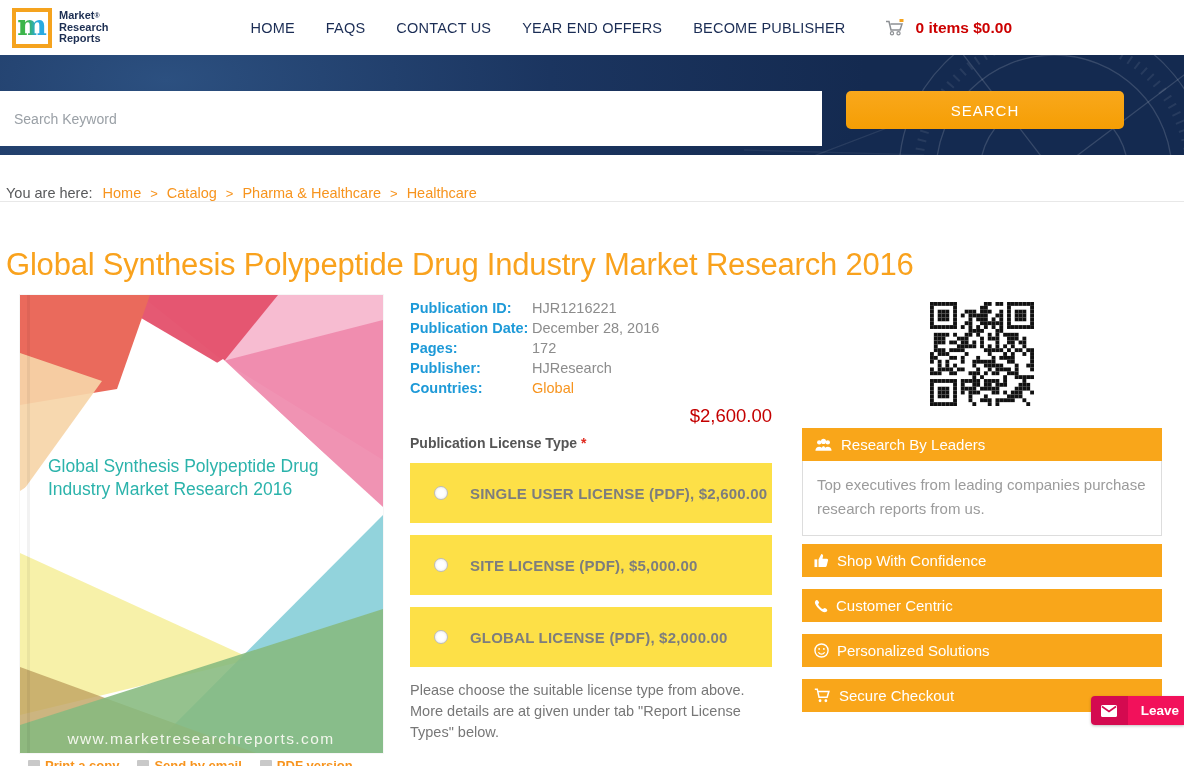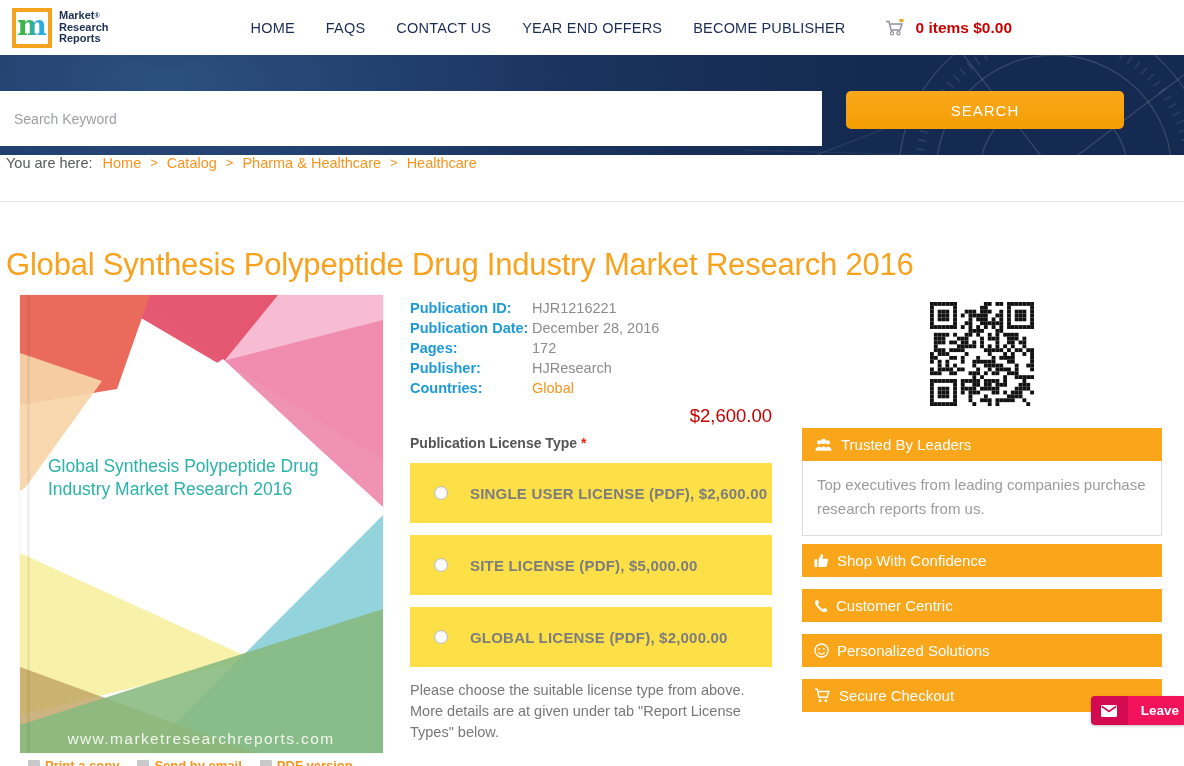--- a/index.html
+++ b/index.html
@@ -28,21 +28,21 @@
     background:radial-gradient(ellipse 700px 300px at 14% 25%, #2c5080 0%, #1b3560 55%, #142a50 100%); }
   .compass { position:absolute; right:0; top:0; pointer-events:none; }
   .search-input { position:absolute; left:0; top:36px; width:822px; height:55px; border:0; outline:none;
     padding:0 14px; font-size:14px; color:#555; font-family:"Liberation Sans", sans-serif; }
   .search-input::placeholder { color:#9aa0a6; }
   .search-btn { position:absolute; left:846px; top:36px; width:278px; height:38px; border:0; border-radius:5px;
     background:linear-gradient(#f9a81c,#f59e04); color:#fff; font-size:15px; letter-spacing:1px;
     font-family:"Liberation Sans", sans-serif; cursor:pointer; }
 
   
-  .crumb-row { height:47px; display:flex; align-items:flex-start; padding-left:6px; border-bottom:1px solid #e8e8e8; }
+  .crumb-row { height:47px; display:flex; align-items:flex-end; padding-left:6px; border-bottom:1px solid #e8e8e8; }
   .crumb-prefix { color:#58595b; font-size:14.5px; margin-right:10px; }
   .crumb-link { color:#f7941e; font-size:14.5px; cursor:pointer; }
   .crumb-sep { color:#f7941e; font-size:13px; margin:0 9px; }
 
   
   .page-title { color:#f9a21d; font-size:31px; font-weight:400; padding:45px 6px 12px 6px; letter-spacing:-.2px; }
 
   
   .main-row { display:flex; align-items:flex-start; padding-left:20px; }
   .cover-col { width:363px; }
@@ -625,21 +625,21 @@
     <div class="banner-stack">
       <div class="banner">
         <span>
           <svg width="19" height="14" viewBox="0 0 20 14">
             <circle cx="5.5" cy="4.2" r="2.3" fill="#fff"></circle>
             <circle cx="14.5" cy="4.2" r="2.3" fill="#fff"></circle>
             <circle cx="10" cy="3.2" r="2.7" fill="#fff"></circle>
             <path d="M1.5 13c0-2.6 1.8-4.1 4-4.1 1.1 0 2 .4 2.7 1C8.8 8.6 9.4 8.3 10 8.3s1.2.3 1.8 1.6c.7-.6 1.6-1 2.7-1 2.2 0 4 1.5 4 4.1z" fill="#fff"></path>
           </svg>
         </span>
-        <span>Trusted By Leaders</span>
+        <span>Research By Leaders</span>
       </div>
       <div class="info-box">Top executives from leading companies purchase research reports from us.</div>
 
       <div class="banner after-box">
         <span>
           <svg width="15" height="15" viewBox="0 0 16 16">
             <rect x="0.5" y="6.8" width="3" height="8.2" fill="#fff"></rect>
             <path d="M4.8 15V7l3-6c1 0 1.9.8 1.9 1.9 0 .3-.4 2-.6 3.1h4.7c.8 0 1.4.8 1.2 1.6l-1.4 5.7c-.2 1-1.1 1.7-2.1 1.7z" fill="#fff"></path>
           </svg>
         </span>

